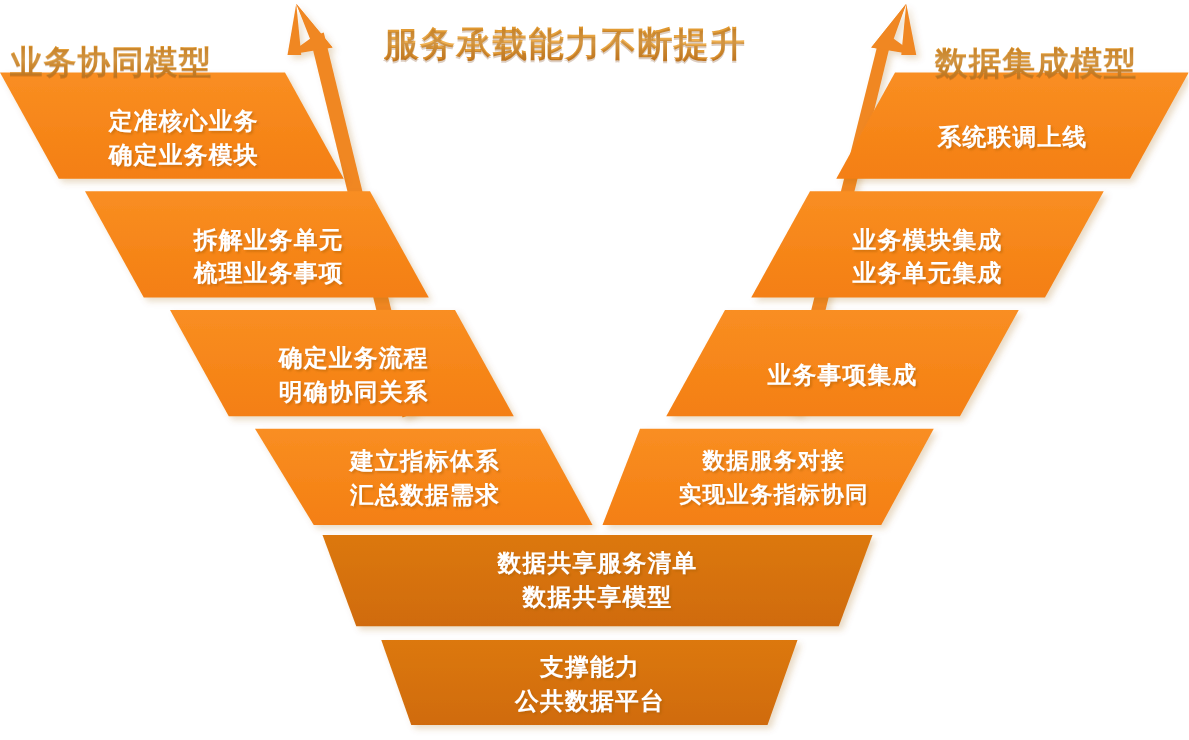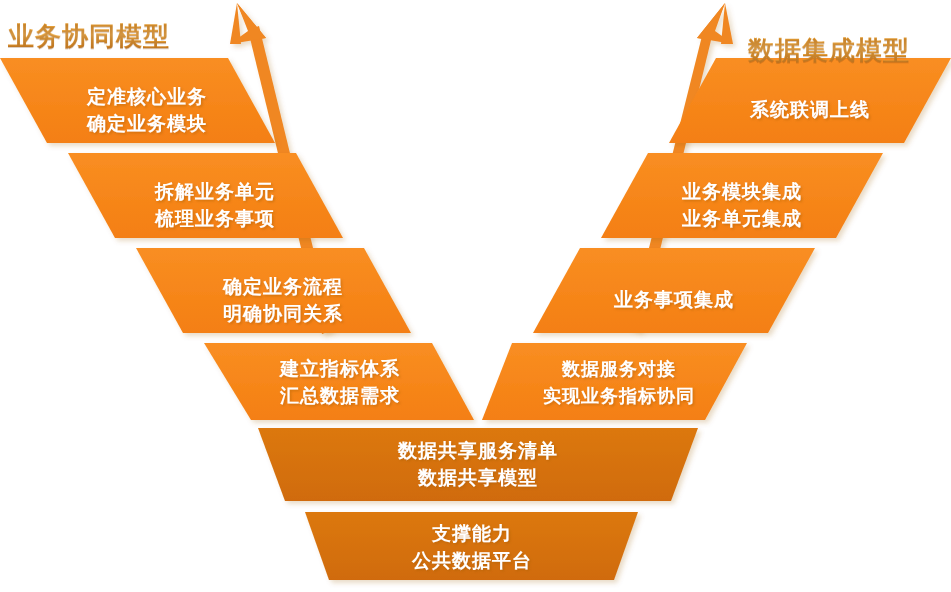--- a/index.html
+++ b/index.html
@@ -30,21 +30,21 @@
     font-size:26px;
     letter-spacing:1px;
     white-space:nowrap;
     color:#E79A2E;
     background:linear-gradient(180deg,#D98B1C 0%,#F0B356 45%,#E6A03A 60%,#C9761A 100%);
     -webkit-background-clip:text;
     background-clip:text;
     -webkit-text-fill-color:transparent;
     text-shadow:0 1px 0 rgba(120,60,10,0.25);
   }
-  #hdr-left{left:8px;top:19px;text-align:right;}
+  #hdr-left{left:8px;top:32px;text-align:right;}
   #hdr-center{left:307px;top:17px;font-size:28px;}
   #hdr-right{left:748px;top:33px;}
 </style>
 </head>
 <body>
 
 <div id="stage">
 
   <svg id="diagram" viewBox="0 0 951 592">
     <defs>
@@ -141,16 +141,17 @@
       <g>
         <polygon filter="url(#softShadow)" fill="url(#gBase)" points="305,512 638,512 614,580 329,580"></polygon>
         <text class="band-label" x="472" y="535" filter="url(#txtShadow)">支撑能力</text>
         <text class="band-label" x="472" y="562" filter="url(#txtShadow)">公共数据平台</text>
       </g>
     </g>
   </svg>
 
   <div class="hdr" id="hdr-left">业务协同模型</div>
 
+  <div class="hdr" id="hdr-center">服务承载能力不断提升</div>
 
   <div class="hdr" id="hdr-right">数据集成模型</div>
 
 </div>
 
 </body></html>

